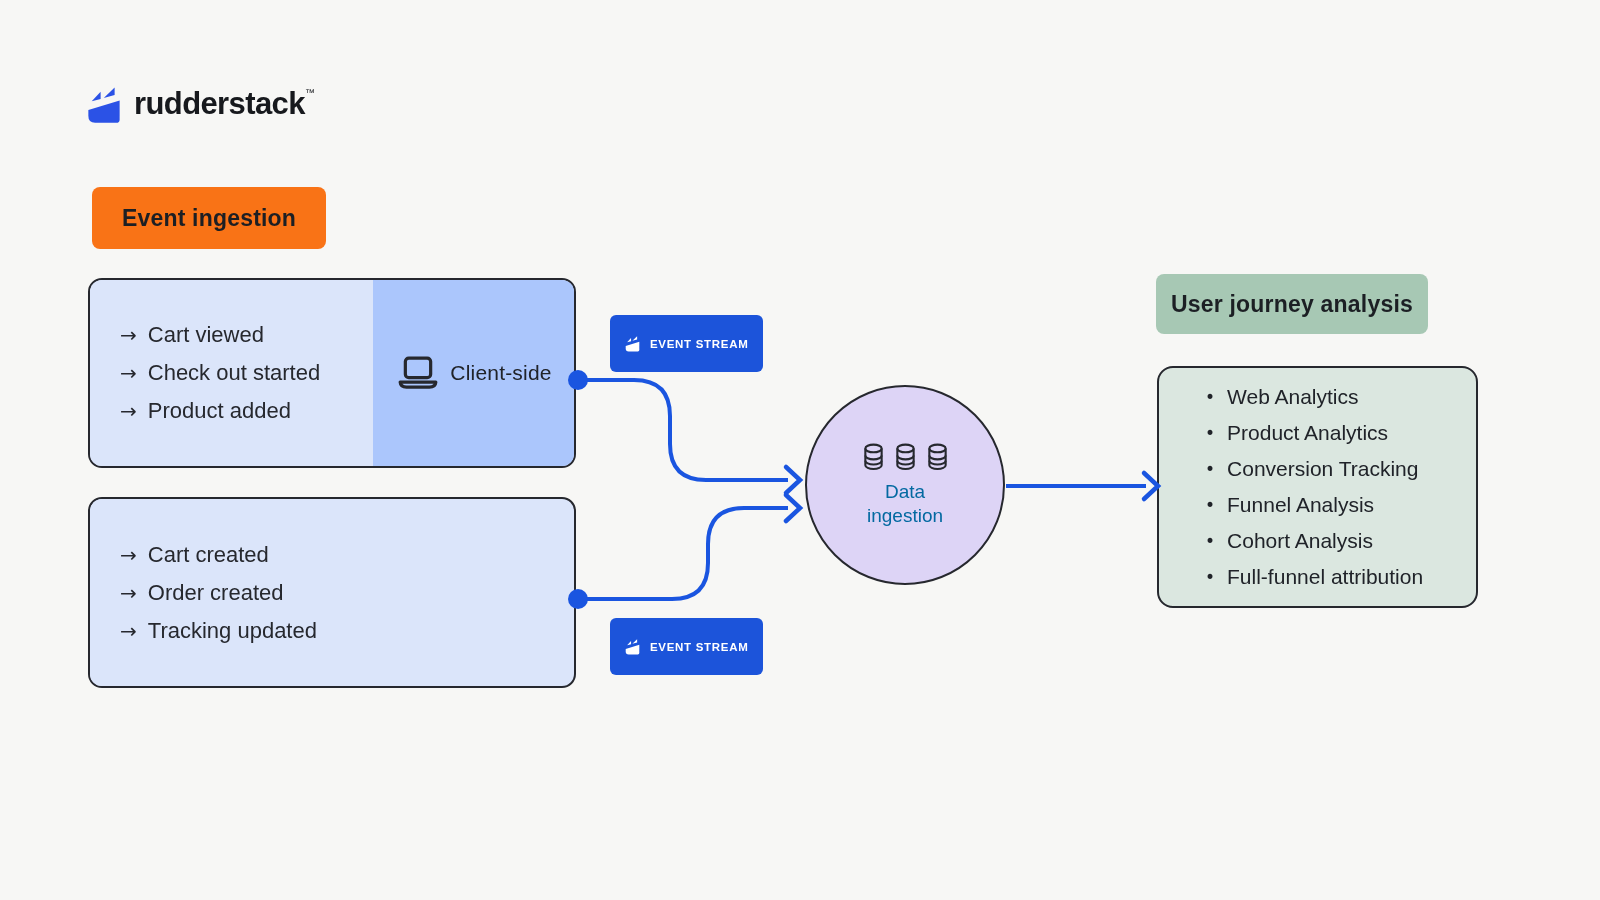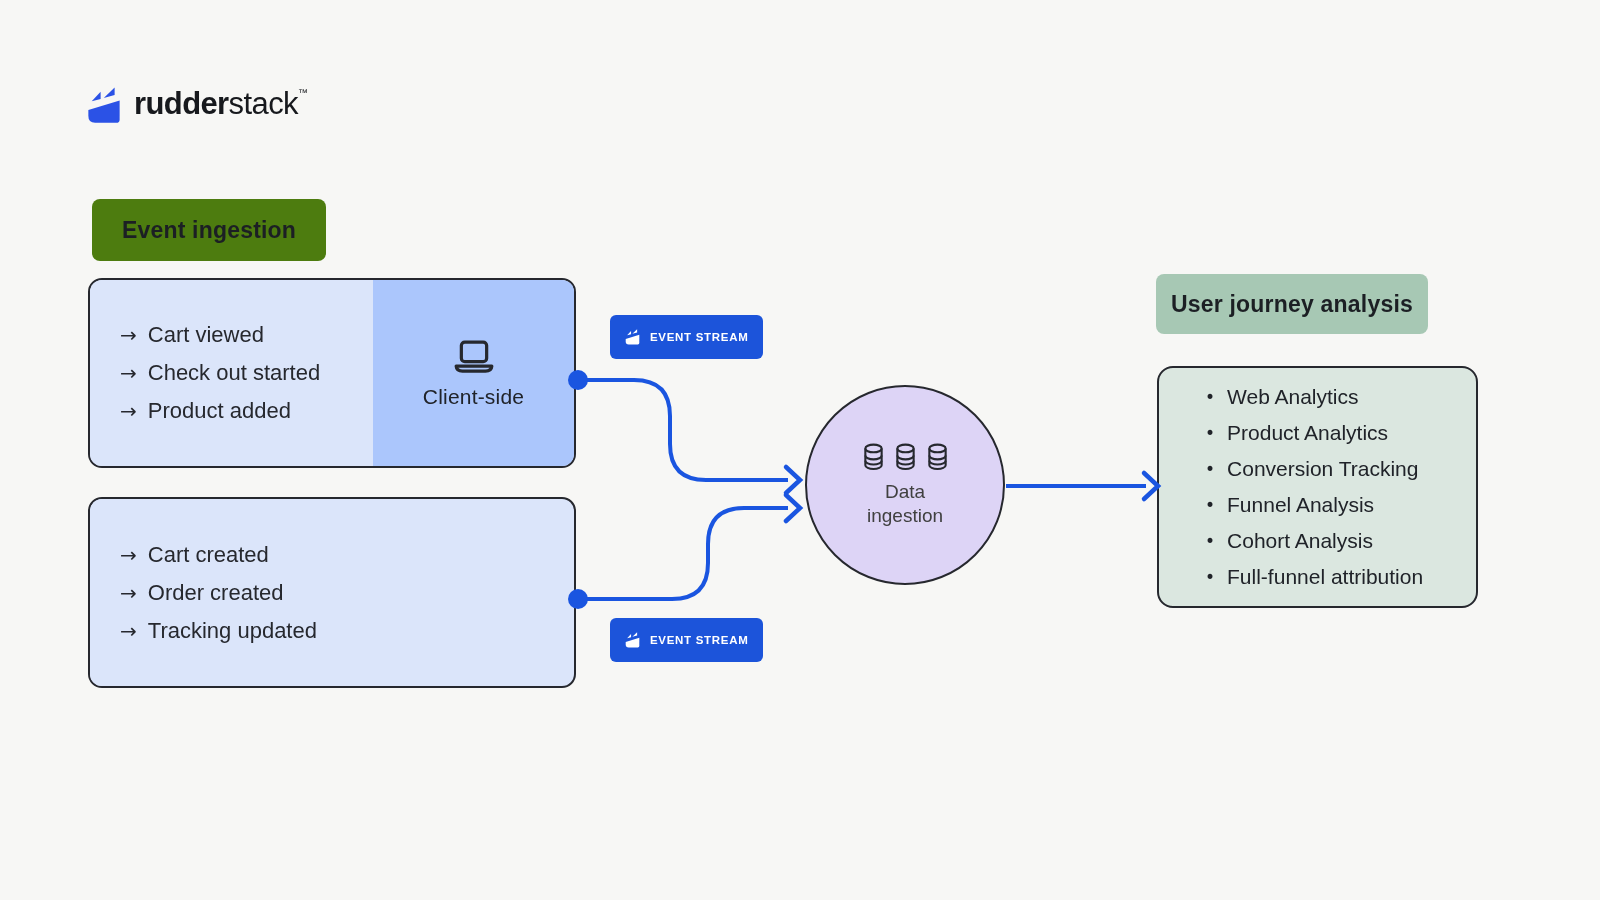--- a/index.html
+++ b/index.html
@@ -3,55 +3,55 @@
 <meta charset="utf-8">
 <style>
   html,body{margin:0;padding:0;background:#f7f7f5;}
   .canvas{position:relative;width:1600px;height:900px;background:#f7f7f5;
           font-family:"Liberation Sans",sans-serif;overflow:hidden;color:#1f2126;}
 
   
   .logo{position:absolute;left:85px;top:86px;display:flex;align-items:flex-start;gap:11px;}
   .logo-mark{width:38px;height:37px;margin-top:1px;}
   .logo-text{font-size:31px;line-height:36px;font-weight:800;color:#17191d;letter-spacing:-0.6px;}
-  .logo-text .reg{font-weight:400;}
+  .logo-text .reg{font-weight:700;}
   .logo-text sup{font-size:10px;font-weight:400;vertical-align:top;line-height:14px;}
 
   
   .badge{position:absolute;display:flex;align-items:center;justify-content:center;
          border-radius:8px;font-size:23px;font-weight:600;color:#1c1f24;letter-spacing:0.2px;}
-  .badge-blue{left:92px;top:199px;width:234px;height:62px;background:#4d7c0f;}
+  .badge-blue{left:92px;top:187px;width:234px;height:62px;background:#f97316;}
   .badge-green{left:1156px;top:274px;width:272px;height:60px;background:#a7c8b4;}
 
   
   .flow-box{position:absolute;left:88px;width:488px;display:flex;border:2.5px solid #26282e;
             border-radius:14px;overflow:hidden;box-sizing:border-box;background:#dbe5fa;}
   .flow-box.top{top:278px;height:190px;}
   .flow-box.bottom{top:497px;height:191px;}
   .events-panel{width:283px;display:flex;flex-direction:column;justify-content:center;
                 padding-left:30px;gap:12px;box-sizing:border-box;background:#dbe5fa;}
   .event-row{display:flex;align-items:center;gap:11px;font-size:22px;font-weight:500;color:#26282e;}
   .arr{font-family:"DejaVu Sans",sans-serif;font-size:20px;color:#26282e;}
-  .side-panel{flex:1;background:#abc6fc;display:flex;flex-direction:column;align-items:center;
+  .side-panel{flex:1;background:#abc6fc;display:flex;flex-direction:row;align-items:center;
               justify-content:center;gap:9px;}
   .side-label{font-size:21px;font-weight:500;color:#202329;letter-spacing:0.2px;}
 
   
-  .es-btn{position:absolute;height:44px;display:inline-flex;align-items:center;gap:9px;
+  .es-btn{position:absolute;height:57px;display:inline-flex;align-items:center;gap:9px;
           padding:0 14px;background:#1c54da;border:none;border-radius:6px;color:#ffffff;
           font-family:"Liberation Sans",sans-serif;font-size:11.5px;font-weight:700;letter-spacing:0.7px;cursor:pointer;}
   .es-btn.one{left:610px;top:315px;}
   .es-btn.two{left:610px;top:618px;}
 
   
   .circle{position:absolute;left:805px;top:385px;width:200px;height:200px;border-radius:50%;
           background:#ddd4f6;border:2.5px solid #26282e;box-sizing:border-box;
           display:flex;flex-direction:column;align-items:center;justify-content:center;gap:9px;}
   .db-row{display:flex;gap:9px;}
-  .wh-label{font-size:19px;font-weight:500;color:#404040;text-align:center;line-height:1.25;}
+  .wh-label{font-size:19px;font-weight:500;color:#0369a1;text-align:center;line-height:1.25;}
 
   
   .analysis-box{position:absolute;left:1157px;top:366px;width:321px;height:242px;
                 background:#dbe7e0;border:2.5px solid #26282e;border-radius:16px;box-sizing:border-box;
                 display:flex;flex-direction:column;justify-content:center;gap:12px;padding-left:46px;}
   .a-row{display:flex;align-items:center;gap:12px;font-size:21px;font-weight:500;color:#202329;}
   .dot{font-family:"DejaVu Sans",sans-serif;font-size:17px;color:#202329;}
 
   .overlay{position:absolute;left:0;top:0;pointer-events:none;}
 </style>

